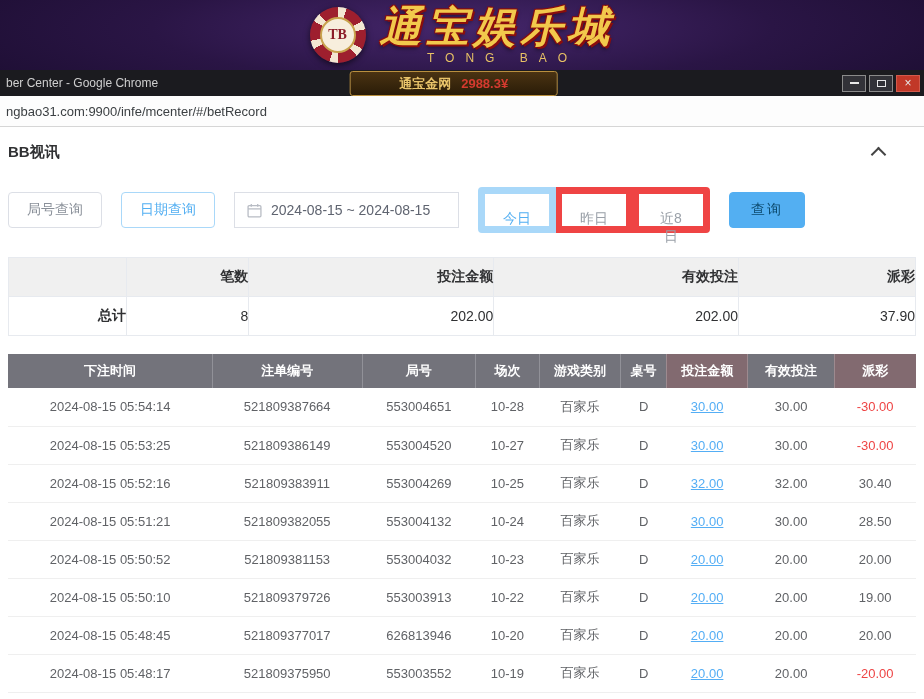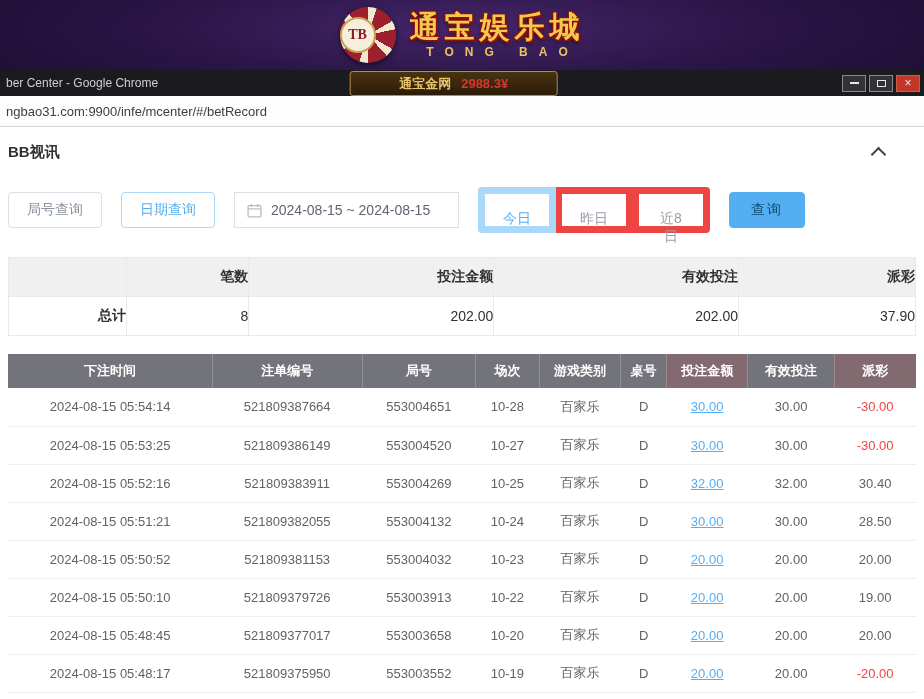--- a/index.html
+++ b/index.html
@@ -9,38 +9,39 @@
   
   .top-area { position: relative; }
   .banner {
     height: 70px;
     background: radial-gradient(ellipse 70% 160% at 50% 40%, #45266b 0%, #2a1545 48%, #190c2d 100%);
     display: flex; align-items: center; justify-content: center; gap: 14px;
   }
   .chip {
     width: 56px; height: 56px; border-radius: 50%;
     background: repeating-conic-gradient(#f3e7d2 0deg 18deg, #9e1f2e 18deg 60deg);
-    display: flex; align-items: center; justify-content: flex-start;
+    display: flex; align-items: center; justify-content: center;
     box-shadow: 0 2px 6px rgba(0,0,0,.6);
     flex: 0 0 auto;
   }
   .chip-inner {
     width: 36px; height: 36px; border-radius: 50%;
     background: #f7eedd; border: 2px solid #c9a34e;
     display: flex; align-items: center; justify-content: center;
     color: #8c1c28; font-weight: bold; font-size: 14px; font-family: "Liberation Serif", "DejaVu Serif", serif;
   }
   .logo-cn {
     font-family: "Liberation Serif", "DejaVu Serif", serif;
-    font-size: 30px; font-weight: bold; letter-spacing: 5px; line-height: 1;
+    font-size: 42px; font-weight: bold; letter-spacing: 5px; line-height: 1;
     color: var(--banner-gold, #f2c94c);
     text-shadow: 2px 2px 0 #8a0d0d, -1px -1px 0 #8a0d0d, 1px -1px 0 #8a0d0d, -1px 1px 0 #8a0d0d, 0 3px 4px rgba(0,0,0,.5);
+    font-style: italic;
   }
   .logo-en {
-    text-align: center; color: #e8c265; font-size: 12px; font-weight: bold;
+    text-align: center; color: #e8c265; font-size: 12px; font-weight: normal;
     letter-spacing: 11px; margin-top: 3px; text-indent: 11px;
   }
   .balance-box {
     position: absolute; top: 71px; left: 50%; transform: translateX(-54%);
     width: 208px; height: 25px; z-index: 6;
     background: linear-gradient(#4a3312, #2a1c08);
     border: 1px solid #b98f3e; border-radius: 3px;
     display: flex; align-items: center; justify-content: center; gap: 10px;
     font-size: 13px;
   }
@@ -317,21 +318,21 @@
           <td>10-22</td>
           <td>百家乐</td>
           <td>D</td>
           <td><a class="amt-link">20.00</a></td>
           <td>20.00</td>
           <td>19.00</td>
         </tr>
         <tr>
           <td>2024-08-15 05:48:45</td>
           <td>521809377017</td>
-          <td>553003658</td>
+          <td>626813946</td>
           <td>10-20</td>
           <td>百家乐</td>
           <td>D</td>
           <td><a class="amt-link">20.00</a></td>
           <td>20.00</td>
           <td>20.00</td>
         </tr>
         <tr>
           <td>2024-08-15 05:48:17</td>
           <td>521809375950</td>

